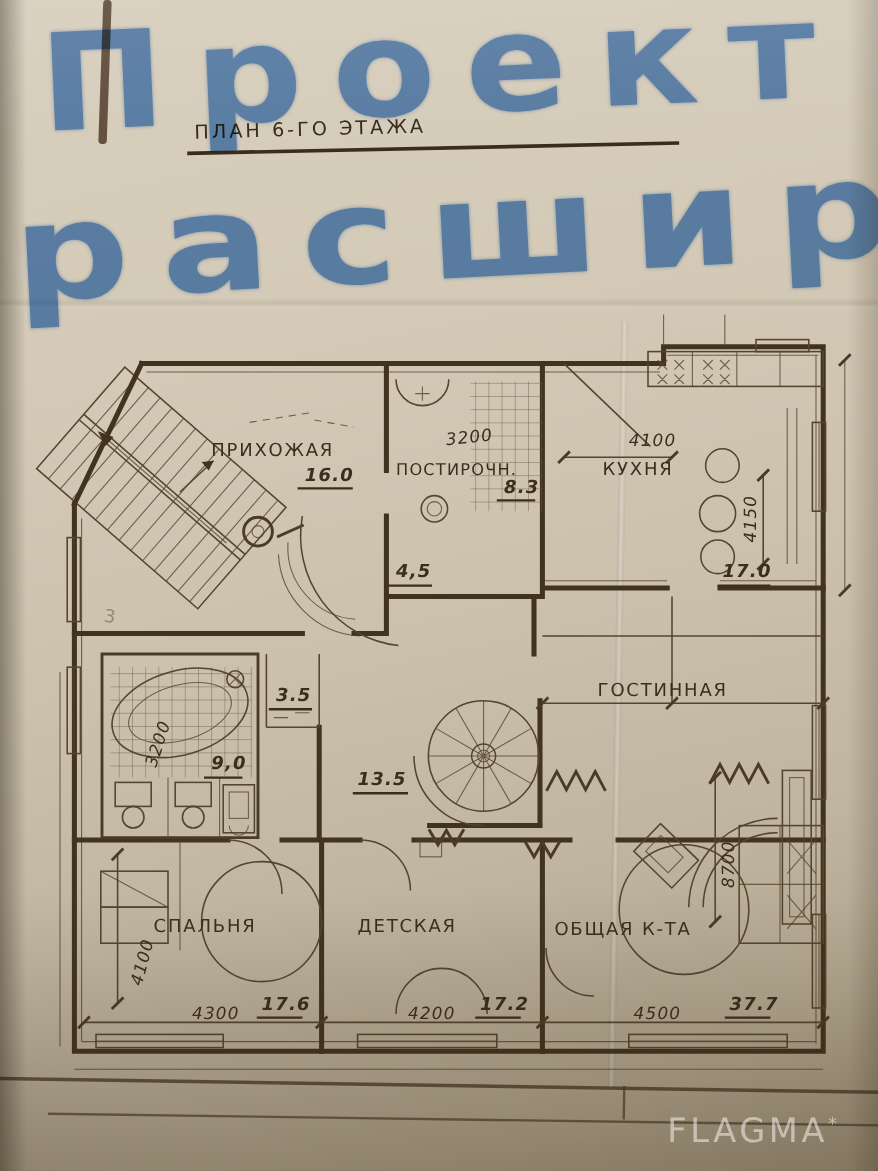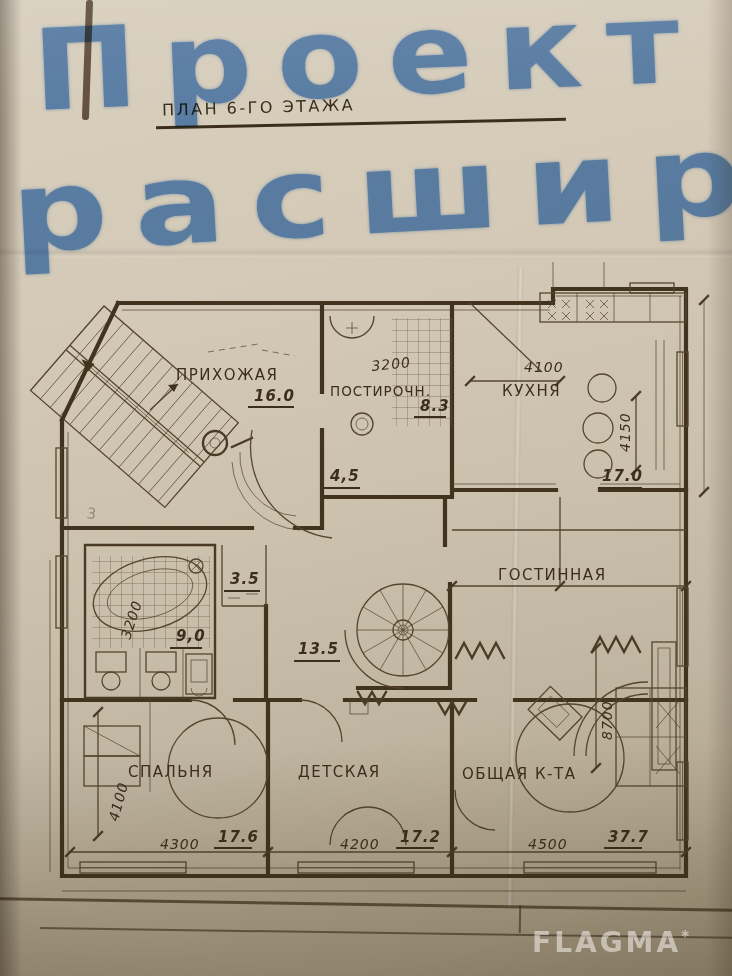--- a/index.html
+++ b/index.html
@@ -35,22 +35,22 @@
     mix-blend-mode:multiply;opacity:.84;font-size:112px;letter-spacing:22px;
     text-shadow:0 0 3px rgba(77,136,216,.8);
   }
   .blue1{left:30px;top:6px;transform:rotate(-2.5deg) scaleX(1.12);transform-origin:left top;}
   .blue2{left:8px;top:148px;transform:rotate(-3deg) scaleX(1.2);transform-origin:left top;}
   .sheet-line{position:absolute;background:#4a3a28;z-index:2;}
   .sl1{left:-6px;top:903px;width:745px;height:2.5px;transform:rotate(.9deg);opacity:.8;}
   .sl2{left:40px;top:932px;width:700px;height:2px;transform:rotate(.8deg);opacity:.7;}
   .sl3{left:519px;top:905px;width:2px;height:28px;transform:rotate(1deg);opacity:.7;}
   .watermark{
-    position:absolute;left:532px;top:926px;z-index:10;color:rgba(246,243,236,.55);
-    font-size:28px;font-weight:bold;letter-spacing:3px;white-space:nowrap;
+    position:absolute;left:556px;top:926px;z-index:10;color:rgba(246,243,236,.55);
+    font-size:28px;font-weight:normal;letter-spacing:3px;white-space:nowrap;
   }
   .watermark .star{font-size:15px;vertical-align:super;}
   
   .w{stroke:#42331e;stroke-width:4.2;fill:none;stroke-linecap:square;}
   .w2{stroke:#4a3a26;stroke-width:2.4;fill:none;stroke-linecap:square;}
   .t{stroke:#55452f;stroke-width:1.3;fill:none;}
   .tt{stroke:#55452f;stroke-width:.9;fill:none;opacity:.8;}
   .ink{fill:#42331e;stroke:none;}
   .lbl{font-family:"DejaVu Sans",sans-serif;font-size:15px;fill:#3c2e1c;letter-spacing:1.5px;}
   .lbls{font-family:"DejaVu Sans",sans-serif;font-size:13.5px;fill:#3c2e1c;letter-spacing:1px;}

